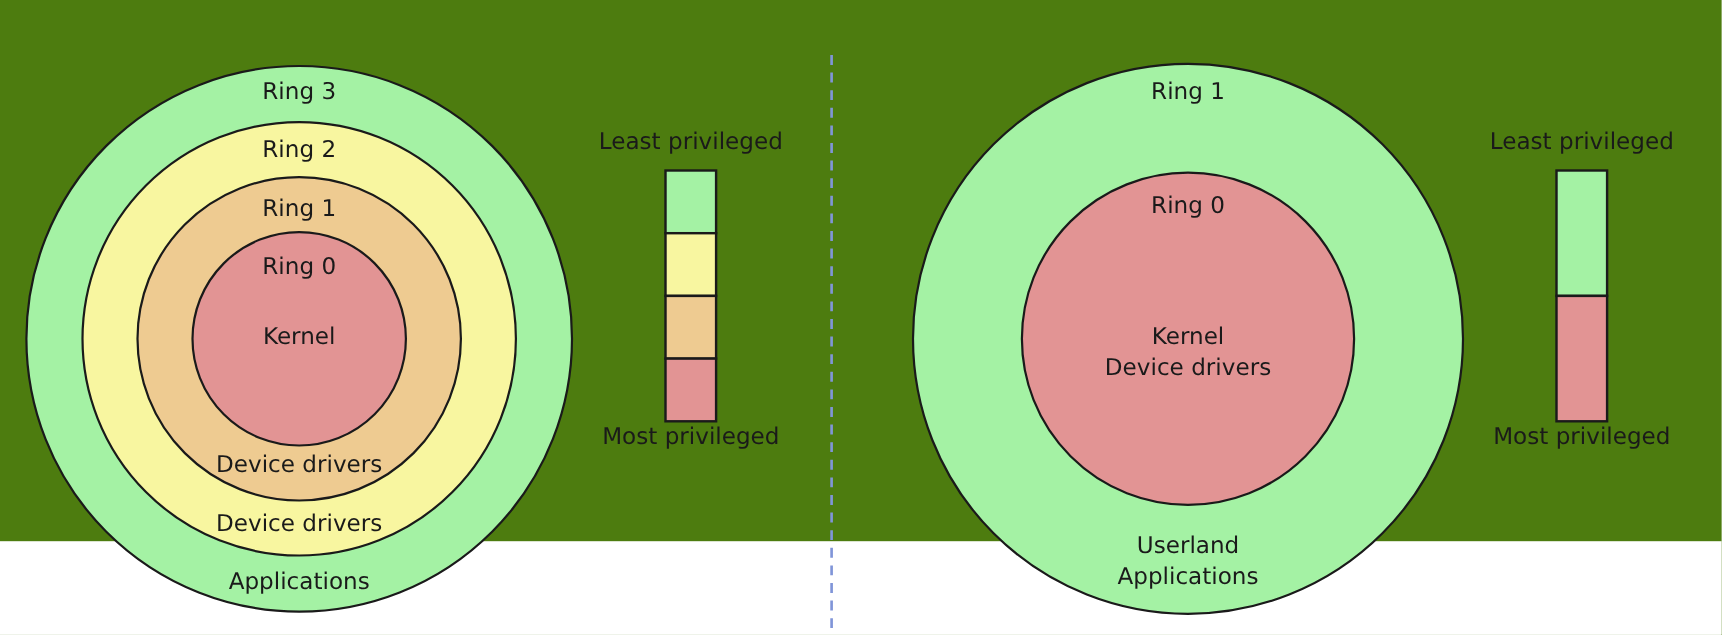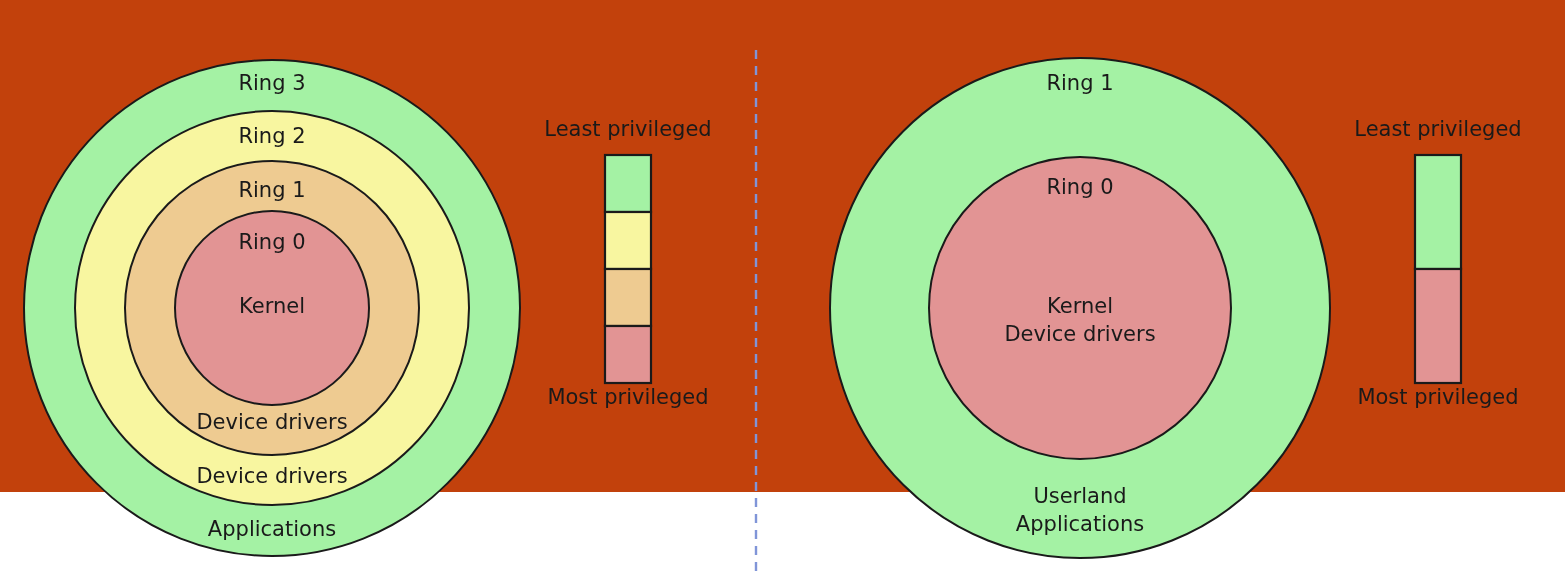--- a/index.html
+++ b/index.html
@@ -12,21 +12,21 @@
     width: 1565px;
     height: 577px;
     font-family: "DejaVu Sans", "Liberation Sans", sans-serif;
     overflow: hidden;
     position: relative;
   }
   #stage {
     position: relative;
     width: 1565px;
     height: 492px;
-    background: #c2410c;
+    background: #4d7c0f;
   }
   svg.diagram {
     position: absolute;
     top: 0;
     left: 0;
     width: 1565px;
     height: 577px;
   }
   .ring-label,
   .legend-label {

